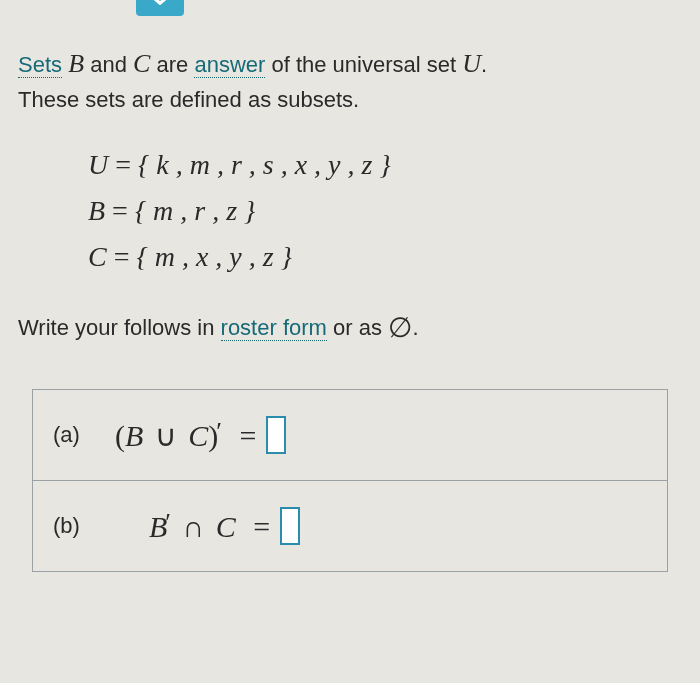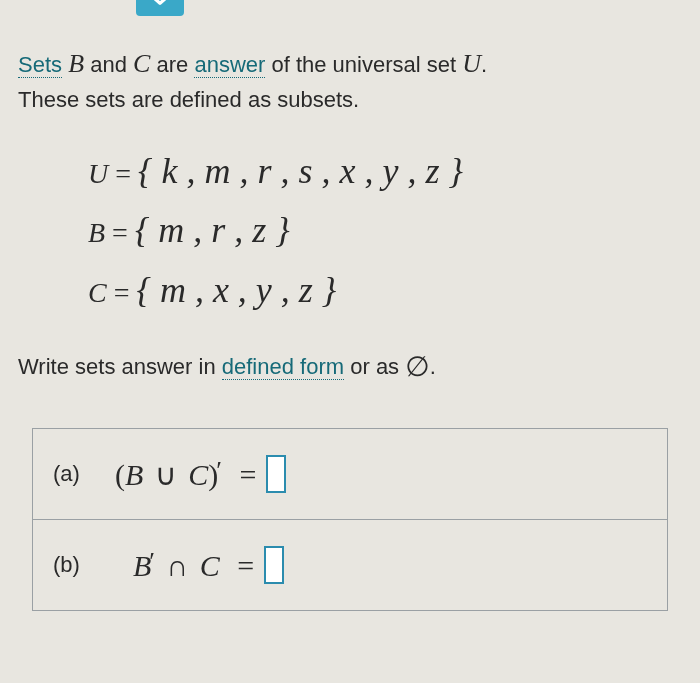--- a/index.html
+++ b/index.html
@@ -55,21 +55,21 @@
       font-size: 28px;
       line-height: 1.65;
     }
     .sets-block .row {
       white-space: nowrap;
     }
     .sets-block .var {
       font-style: italic;
     }
     .sets-block .braces {
-      font-size: 36px;
+      font-size: 28px;
     }
     .instr {
       line-height: 1.5;
       font-size: 22px;
     }
     .emptyset {
       font-family: 'Times New Roman', Times, serif;
       font-size: 28px;
       vertical-align: -2px;
     }
@@ -161,23 +161,23 @@
   </div>
   <div class="row">
     <span class="var">C</span>
     <span> = </span>
     <span class="var braces">{ m , x , y , z }</span>
   </div>
 </div>
 
 <div class="instr">
   <div>
-    <span>Write sets answer in</span>
+    <span>Write your follows in</span>
     <span> </span>
-    <span class="ul-link">defined form</span>
+    <span class="ul-link">roster form</span>
     <span> </span>
     <span>or as</span>
     <span> </span>
     <span class="emptyset">∅</span><span>.</span>
   </div>
 </div>
 
 <div class="answer-box">
 
   <div class="answer-row">
@@ -186,21 +186,21 @@
       <span>(</span><span class="var">B</span>
       <span class="op">∪</span>
       <span class="var">C</span><span>)</span><span class="prime">′</span>
       <span class="eq">=</span>
     </span>
     <span class="input-slot"></span>
   </div>
 
   <div class="answer-row">
     <span class="part-label">(b)</span>
-    <span class="math" style="margin-left:18px;">
+    <span class="math" style="margin-left:34px;">
       <span class="var">B</span><span class="prime">′</span>
       <span class="op">∩</span>
       <span class="var">C</span>
       <span class="eq">=</span>
     </span>
     <span class="input-slot"></span>
   </div>
 
 </div>
 

